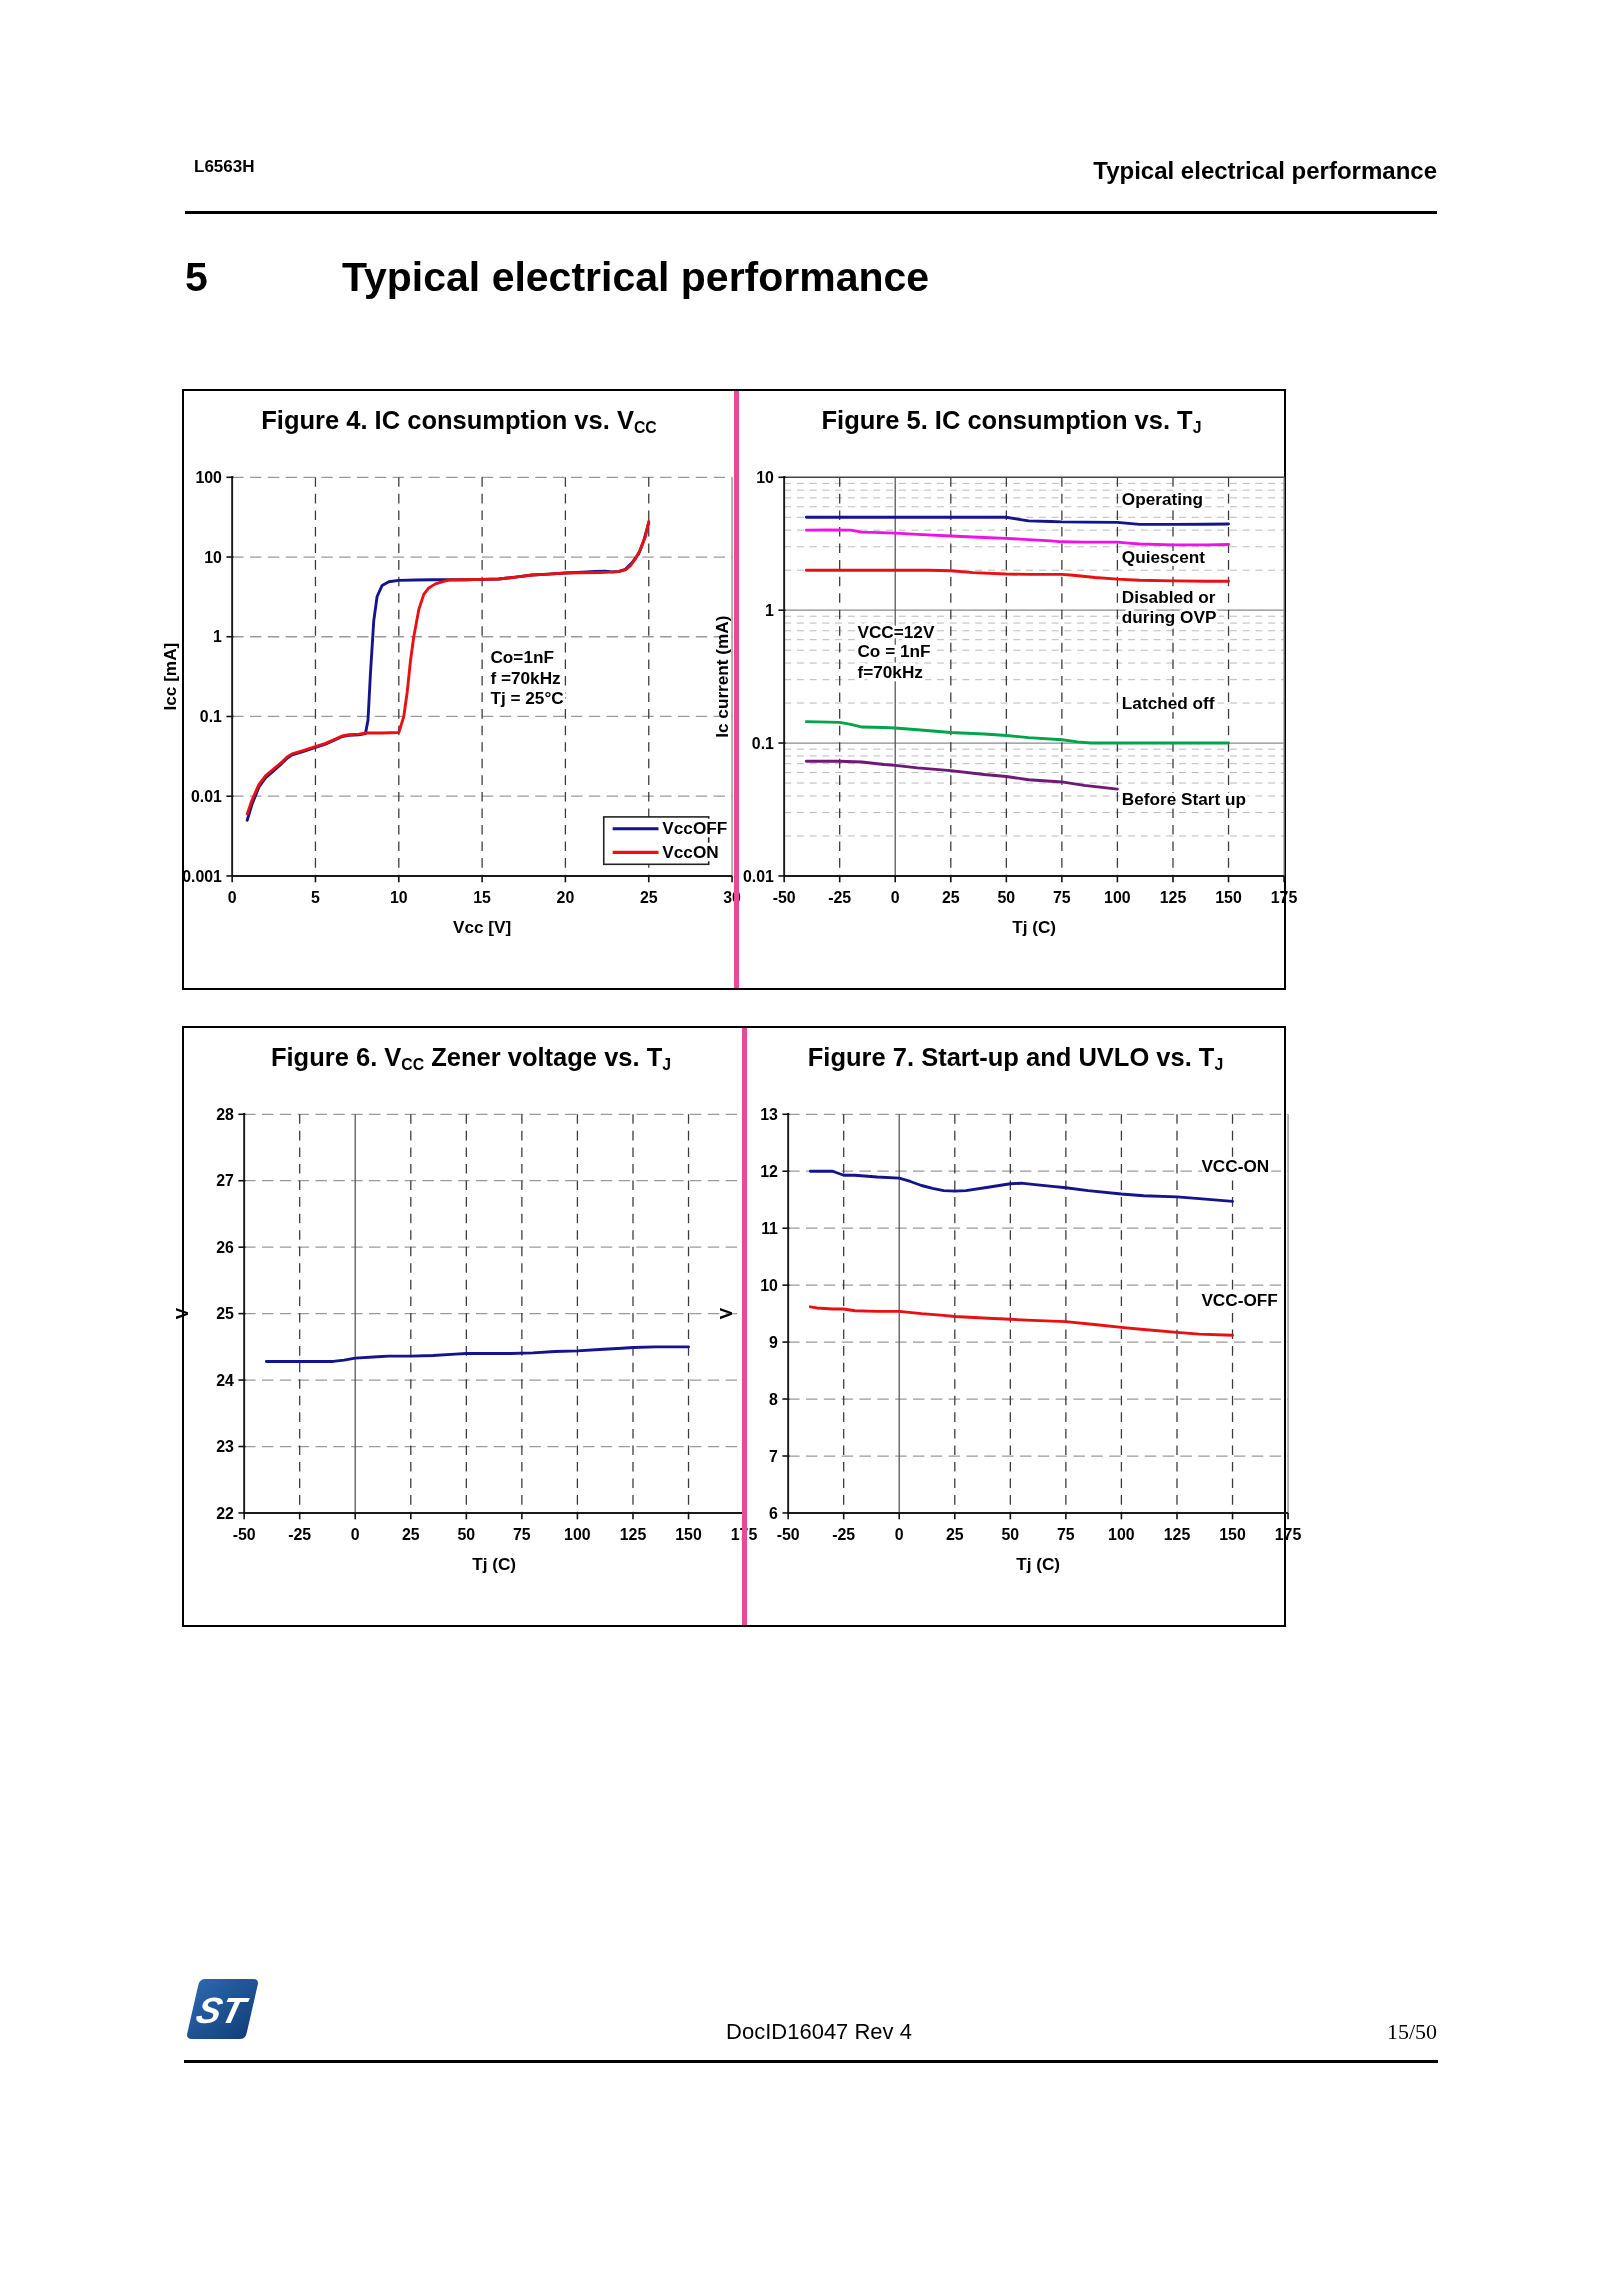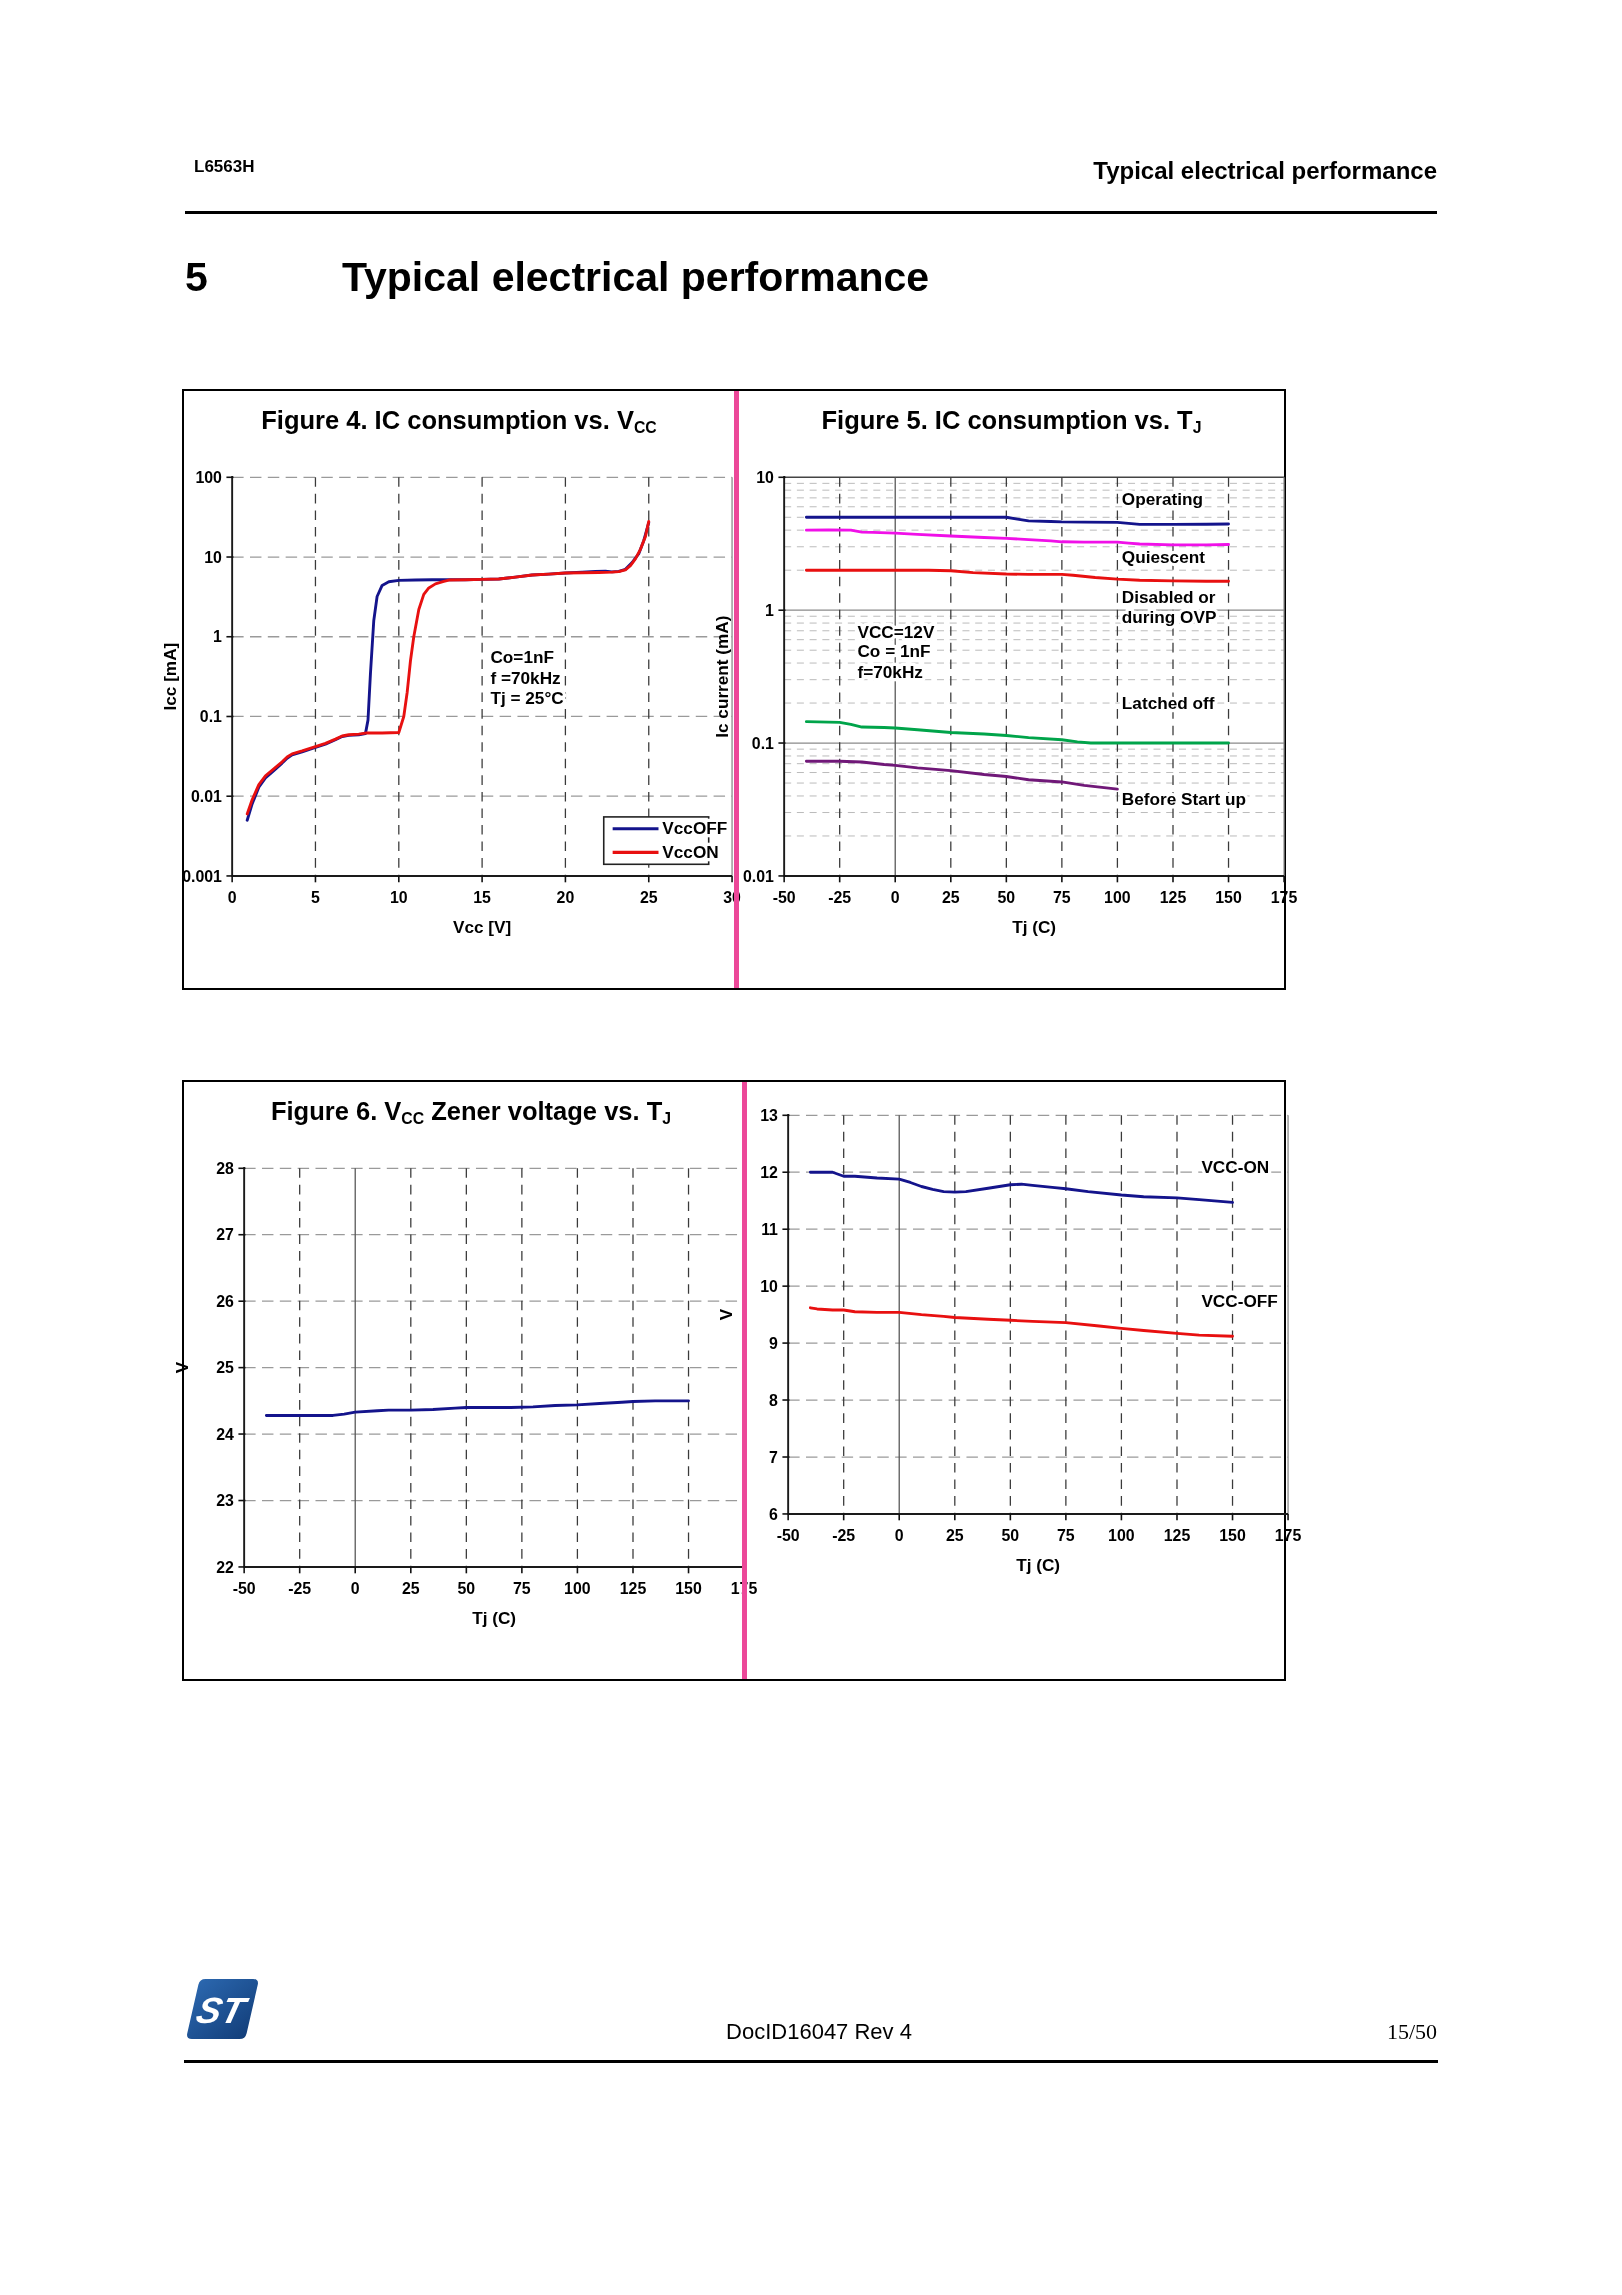--- a/index.html
+++ b/index.html
@@ -6,21 +6,21 @@
   #page{position:relative;width:1622px;height:2295px;background:#ffffff;margin:0 auto;
         font-family:"Liberation Sans",sans-serif;color:#000;}
   .hdr-left{position:absolute;left:194px;top:157px;font-size:17px;font-weight:bold;}
   .hdr-right{position:absolute;right:185px;top:157px;font-size:24px;font-weight:bold;}
   .hdr-rule{position:absolute;left:185px;right:185px;top:211px;height:2.6px;background:#000;}
   .sec-num{position:absolute;left:185px;top:254px;font-size:41px;font-weight:bold;}
   .sec-title{position:absolute;left:342px;top:254px;font-size:41px;font-weight:bold;}
   .figbox{position:absolute;left:182px;width:1104px;height:601px;border:2px solid #000;
           display:flex;box-sizing:border-box;background:#fff;}
   #box-top{top:389px;}
-  #box-bottom{top:1080px;padding-left:16px;}
+  #box-bottom{top:1026px;padding-left:16px;}
   .figcell{width:50%;position:relative;display:flex;flex-direction:column;align-items:center;box-sizing:border-box;}
   .figcell.right{border-left:5px solid #ec4899;}
   .figtitle{margin-top:14.4px;font-size:25.5px;font-weight:bold;text-align:center;line-height:30px;}
   .figtitle .sub{font-size:0.62em;vertical-align:-0.28em;}
   .chartwrap{margin-top:3.9px;}
   svg text.tick{font-family:"Liberation Sans",sans-serif;font-weight:bold;font-size:25px;fill:#000;}
   svg text.alab{font-family:"Liberation Sans",sans-serif;font-weight:bold;font-size:27px;fill:#000;}
   svg text.ann{font-family:"Liberation Sans",sans-serif;font-weight:bold;font-size:27px;fill:#000;
                paint-order:stroke;stroke:#fff;stroke-width:10px;stroke-linejoin:round;}
   .footer-logo{position:absolute;left:184px;top:1975px;}
@@ -240,20 +240,21 @@
             <line x1="109" y1="567.7" x2="120" y2="567.7" stroke="#111" stroke-width="2.5"></line>
             <text x="102" y="576.7" class="tick" text-anchor="end">23</text>
             <line x1="109" y1="672.0" x2="120" y2="672.0" stroke="#111" stroke-width="2.5"></line>
             <text x="102" y="681.0" class="tick" text-anchor="end">22</text>
             <text x="510.5" y="762" class="alab" text-anchor="middle">Tj (C)</text>
             <text transform="translate(30 359) rotate(-90)" class="alab" text-anchor="middle">V</text>
             <polyline points="152.9,434.1 187.8,434.1 222.7,434.1 257.6,434.1 275.0,432.0 292.4,428.9 327.3,426.8 344.8,425.8 379.7,425.8 414.6,424.7 449.4,422.6 466.9,421.6 501.8,421.6 536.7,421.6 571.6,420.6 606.4,418.5 641.3,417.4 676.2,415.3 711.1,413.3 728.6,412.2 763.4,411.2 815.8,411.2" fill="none" stroke="#14148C" stroke-width="4.5" stroke-linejoin="round" stroke-linecap="round"></polyline>
           </svg></div>
     </div>
     <div class="figcell right">
+      <div class="figtitle"><span>Figure 7. Start-up and UVLO vs. T</span><span class="sub">J</span></div>
       <div class="chartwrap"><svg viewBox="0 0 950 810" width="605">
             <line x1="118" y1="46.0" x2="903" y2="46.0" stroke="#9a9a9a" stroke-width="2" stroke-dasharray="18 10"></line>
             <line x1="118" y1="135.4" x2="903" y2="135.4" stroke="#9a9a9a" stroke-width="2" stroke-dasharray="18 10"></line>
             <line x1="118" y1="224.9" x2="903" y2="224.9" stroke="#9a9a9a" stroke-width="2" stroke-dasharray="18 10"></line>
             <line x1="118" y1="314.3" x2="903" y2="314.3" stroke="#9a9a9a" stroke-width="2" stroke-dasharray="18 10"></line>
             <line x1="118" y1="403.7" x2="903" y2="403.7" stroke="#9a9a9a" stroke-width="2" stroke-dasharray="18 10"></line>
             <line x1="118" y1="493.1" x2="903" y2="493.1" stroke="#9a9a9a" stroke-width="2" stroke-dasharray="18 10"></line>
             <line x1="118" y1="582.6" x2="903" y2="582.6" stroke="#9a9a9a" stroke-width="2" stroke-dasharray="18 10"></line>
             <line x1="205.2" y1="46" x2="205.2" y2="672" stroke="#3a3a3a" stroke-width="2" stroke-dasharray="15 11"></line>
             <line x1="292.4" y1="46" x2="292.4" y2="672" stroke="#555" stroke-width="2"></line>

